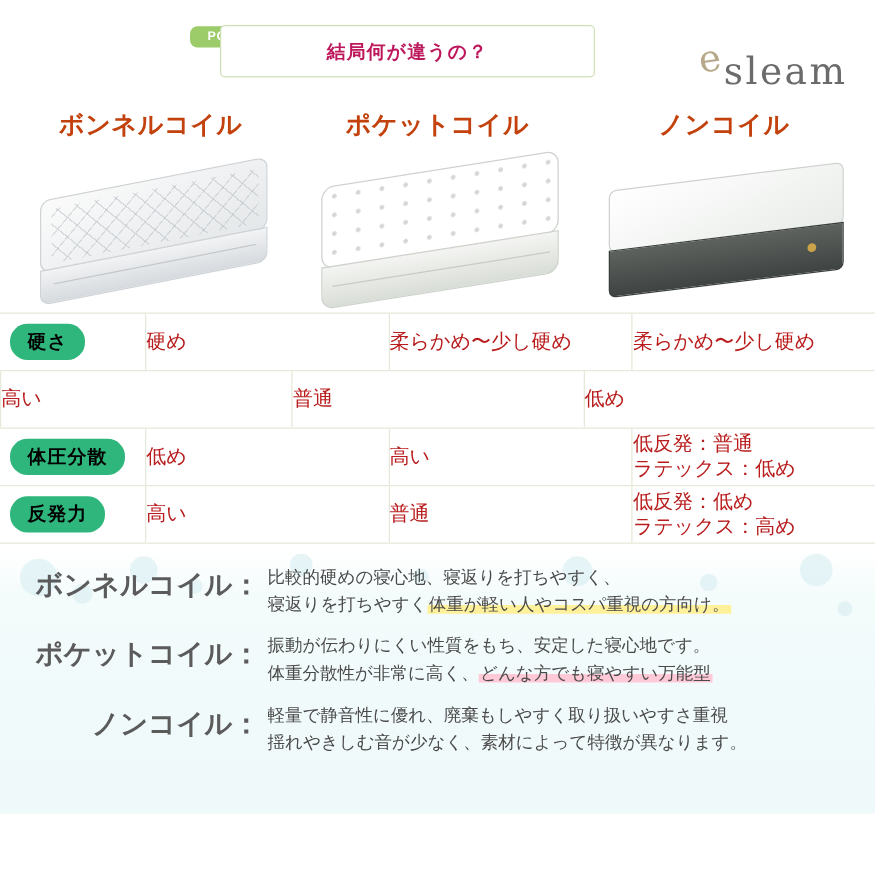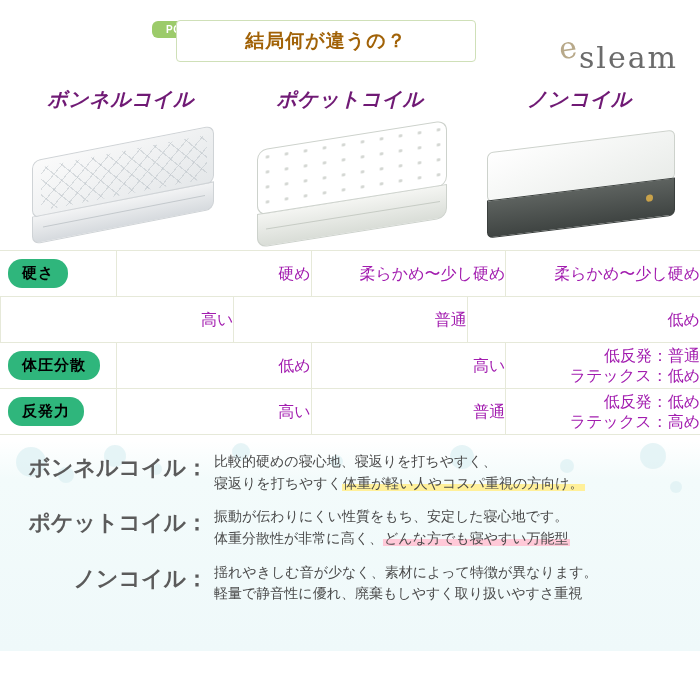--- a/index.html
+++ b/index.html
@@ -54,23 +54,23 @@
     left: 176px; top: 20px;
     width: 300px; height: 42px;
     border: 1px solid #cfe0b8;
     border-radius: 4px;
     background: #ffffff;
     display: flex;
     align-items: center;
     justify-content: center;
   }
   .title-box .title-text {
-    font-size: 19px;
+    font-size: 15px;
     font-weight: bold;
-    color: #a16207;
+    color: #be185d;
     letter-spacing: 1px;
   }
   .brand {
     position: absolute;
     right: 22px; top: 20px;
     display: flex;
     align-items: center;
     gap: 2px;
   }
   .brand .mark {
@@ -102,24 +102,23 @@
     padding: 0 6px;
   }
   .product {
     flex: 1 1 33.33%;
     text-align: center;
     position: relative;
   }
   .product .pname {
     font-size: 20px;
     font-weight: bold;
-    color: #701a75;
+    color: #c2410c;
     letter-spacing: 0.5px;
     margin-top: 8px;
-    font-style: italic;
   }
 
   
   .mat-wrap {
     position: relative;
     height: 120px;
     margin-top: 6px;
   }
 
   
@@ -242,27 +241,27 @@
     font-weight: bold;
     border-radius: 14px;
     padding: 5px 14px;
     letter-spacing: 1px;
     white-space: nowrap;
   }
   .tcell {
     flex: 1 1 0;
     text-align: center;
     font-size: 16px;
-    color: #a21caf;
+    color: #b91c1c;
     line-height: 1.25;
     border-left: 1px solid #e6e9d9;
     height: 100%;
     display: flex;
     flex-direction: column;
-    align-items: flex-end;
+    align-items: flex-start;
     justify-content: center;
   }
   .tcell:first-of-type { border-left: 1px solid #e6e9d9; }
   .tcell .sub { display: block; }
 
   
   .notes {
     position: relative;
     margin-top: 6px;
     padding: 10px 14px 0 14px;
@@ -453,19 +452,19 @@
       <div class="nlabel">ポケットコイル：</div>
       <div class="ntext">
         <div>振動が伝わりにくい性質をもち、安定した寝心地です。</div>
         <div><span>体重分散性が非常に高く、</span><span class="hl-pink">どんな方でも寝やすい万能型</span></div>
       </div>
     </div>
 
     <div class="note">
       <div class="nlabel">ノンコイル：</div>
       <div class="ntext">
+        <div>軽量で静音性に優れ、廃棄もしやすく取り扱いやすさ重視</div>
         <div>揺れやきしむ音が少なく、素材によって特徴が異なります。</div>
-        <div>軽量で静音性に優れ、廃棄もしやすく取り扱いやすさ重視</div>
       </div>
     </div>
   </div>
 
 </div>
 
 </body></html>

